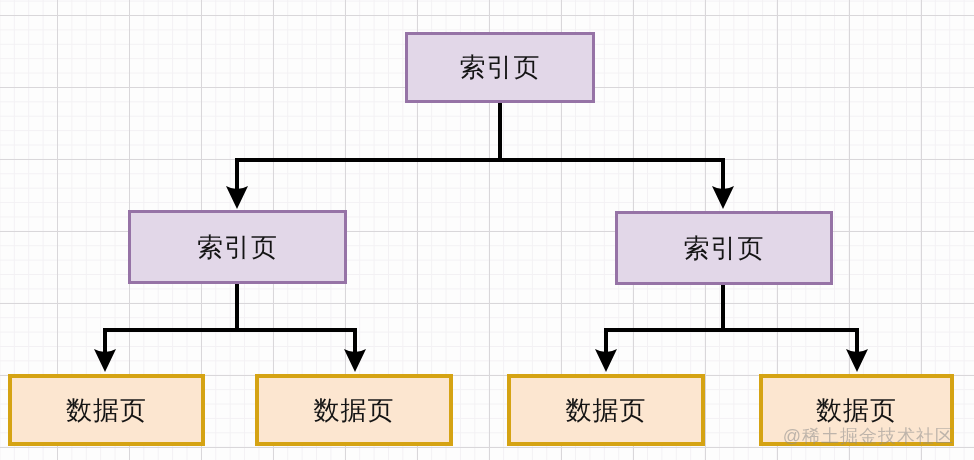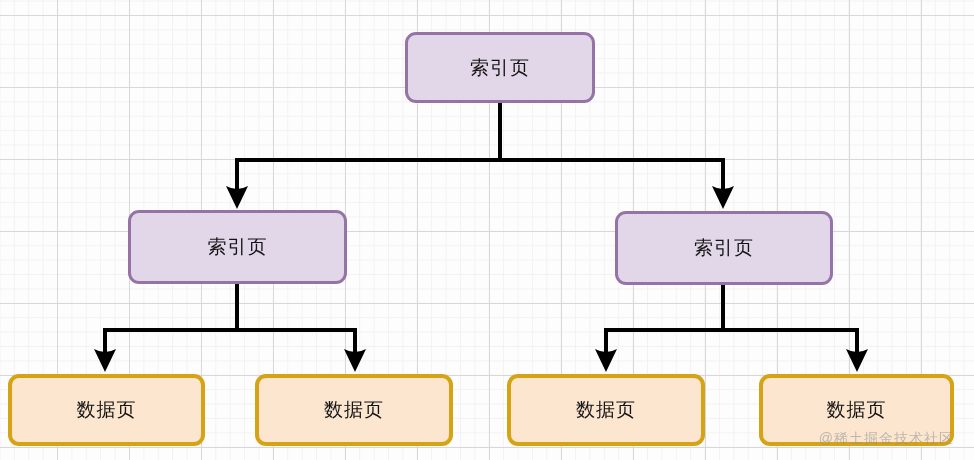--- a/index.html
+++ b/index.html
@@ -28,39 +28,38 @@
     left: 0; top: 0;
     width: 974px; height: 460px;
     pointer-events: none;
   }
   .node {
     position: absolute;
     box-sizing: border-box;
     display: flex;
     align-items: center;
     justify-content: center;
-    font-size: 19px;
+    font-size: 26px;
     color: #141414;
     letter-spacing: 1px;
     z-index: 2;
-    border-radius: 11px;
   }
   .node.index {
     background: var(--index-fill, #e2d7e8);
     border: 3px solid var(--index-border, #9673a6);
   }
   .node.data {
     background: var(--data-fill, #fce6d0);
     border: 4px solid var(--data-border, #d5a313);
   }
   .watermark {
     position: absolute;
     right: 20px;
     bottom: 12px;
-    font-size: 14px;
+    font-size: 18px;
     color: #8d8d8d;
     opacity: 0.55;
     letter-spacing: 1px;
     z-index: 3;
     white-space: nowrap;
   }
 </style>
 </head>
 <body>
 

